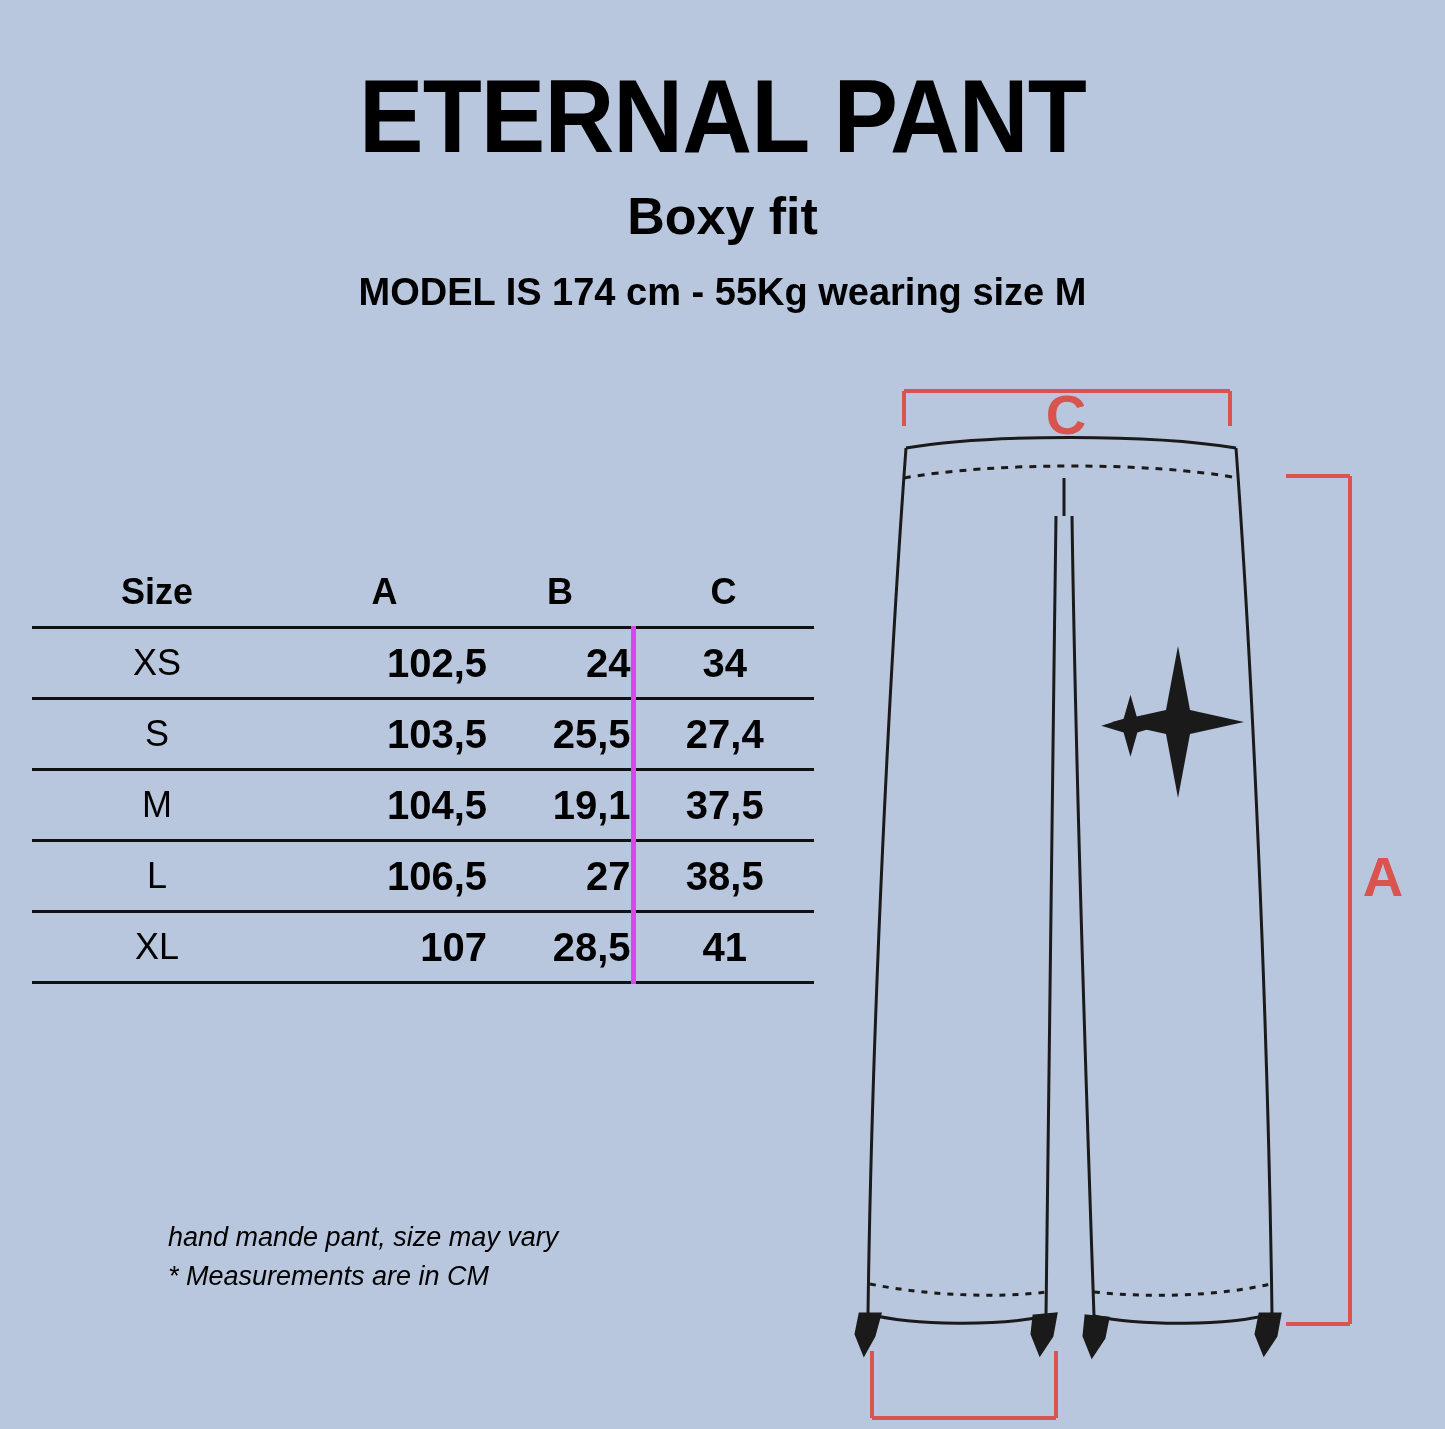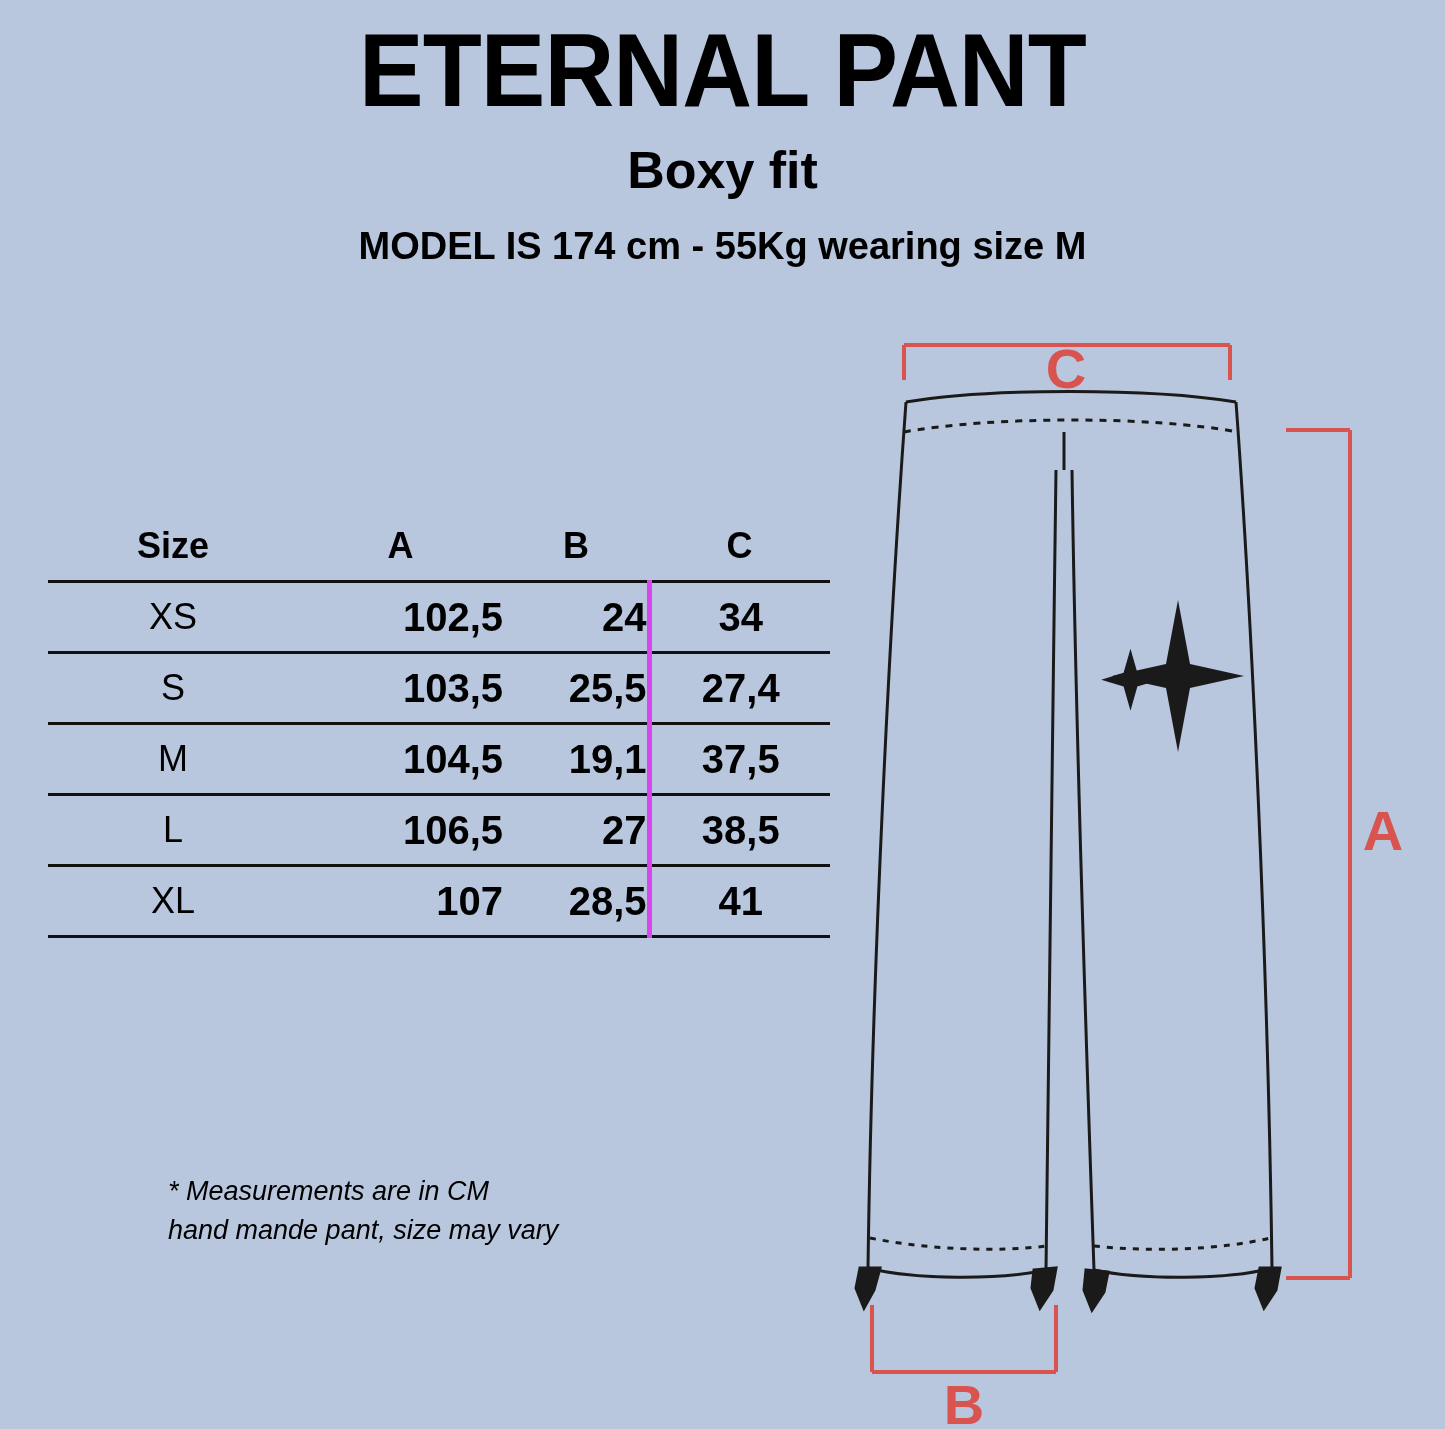--- a/index.html
+++ b/index.html
@@ -12,20 +12,21 @@
     background: #b9c7de;
     font-family: "Liberation Sans", sans-serif;
     color: #000000;
     overflow: hidden;
     position: relative;
   }
   .page {
     position: relative;
     width: 1445px;
     height: 1143px;
+    margin-top: 46px;
   }
 
   
   .header {
     position: absolute;
     top: 0;
     left: 0;
     width: 1445px;
     text-align: center;
   }
@@ -47,21 +48,21 @@
   .model-line {
     font-size: 38px;
     font-weight: 700;
     margin-top: 26px;
     line-height: 1.1;
   }
 
   
   .table-wrap {
     position: absolute;
-    left: 48px;
+    left: 32px;
     top: 512px;
     width: 782px;
   }
   table.size-table {
     border-collapse: collapse;
     width: 782px;
     table-layout: fixed;
   }
   table.size-table th,
   table.size-table td {
@@ -174,22 +175,22 @@
           <td class="c-size">XL</td>
           <td class="c-a">107</td>
           <td class="c-b">28,5</td>
           <td class="c-c">41</td>
         </tr>
       </tbody>
     </table>
   </div>
 
   <div class="footnote">
+    <div>hand mande pant, size may vary</div>
     <div>* Measurements are in CM</div>
-    <div>hand mande pant, size may vary</div>
   </div>
 
   <div class="illustration">
     <svg width="625" height="1109" viewBox="0 0 625 1109" xmlns="http://www.w3.org/2000/svg">
 
       <g stroke="#d9534f" stroke-width="4" fill="none">
         <path d="M84 25 L84 60 M84 25 L410 25 M410 25 L410 60"></path>
       </g>
 
       <g stroke="#d9534f" stroke-width="4" fill="none">

